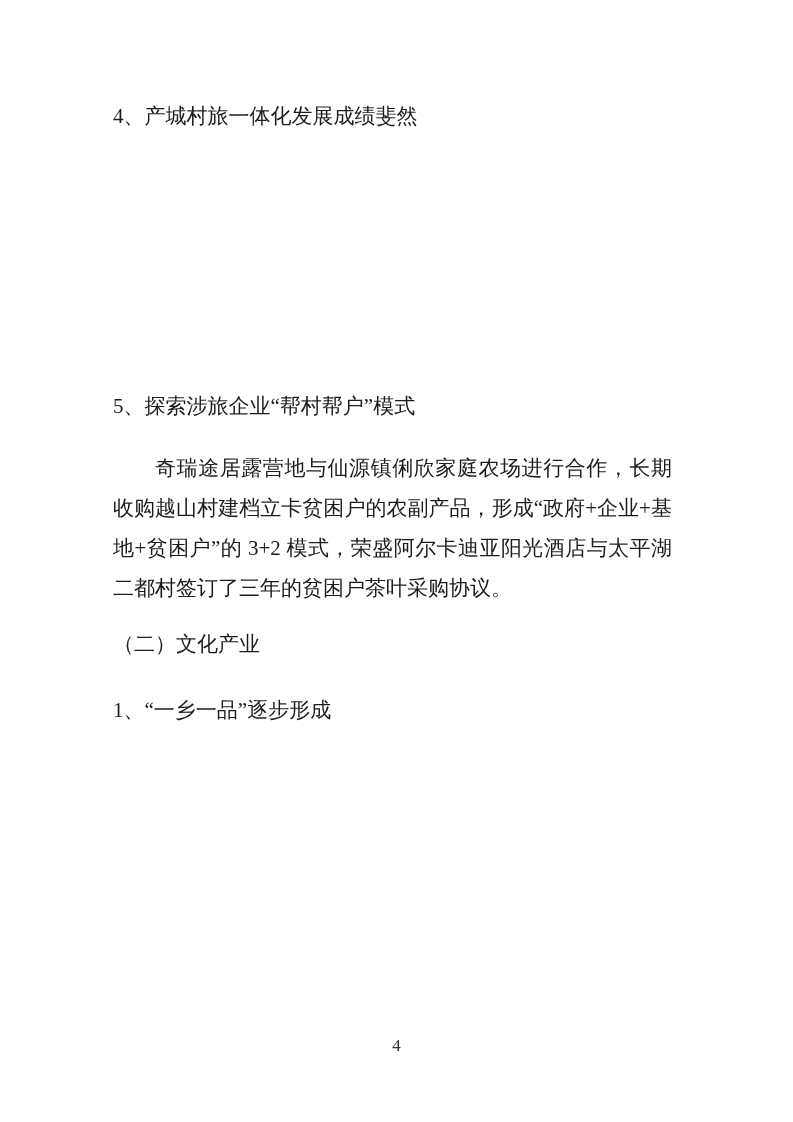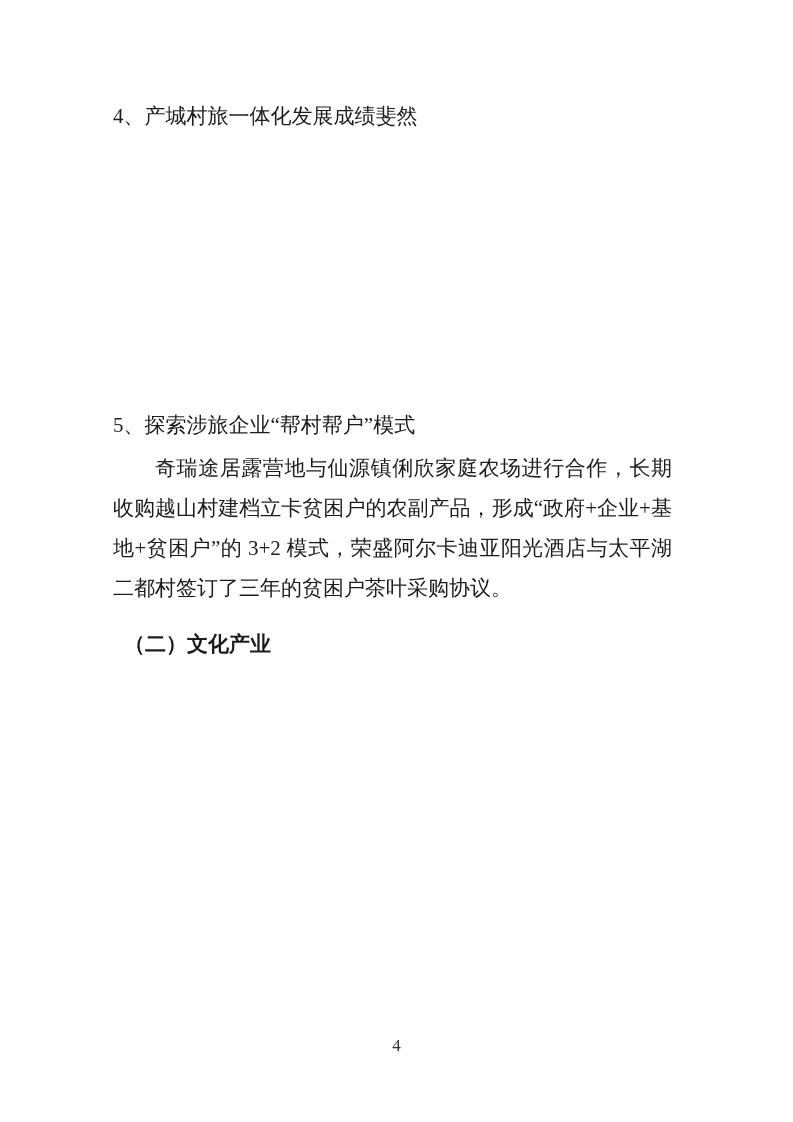--- a/index.html
+++ b/index.html
@@ -21,22 +21,21 @@
     left: 113px;
     width: 559px;
     font-size: 21px;
     line-height: 40px;
     white-space: normal;
   }
   .heading {
     font-weight: normal;
   }
   .sec-heading {
-    font-weight: bold;
-    margin-left: 11px;
+    font-weight: normal;
   }
   .para {
     text-align: justify;
     text-justify: inter-character;
     text-indent: 2em;
   }
   .page-number {
     position: absolute;
     left: 0;
     width: 793px;
@@ -47,23 +46,24 @@
   }
 </style>
 </head>
 <body>
 
 <div class="page">
 
   <div class="block heading" style="top: 96px;">4、产城村旅一体化发展成绩斐然</div>
 
 
-  <div class="block heading" style="top: 386px; margin-top: 19px;">5、探索涉旅企业“帮村帮户”模式</div>
+  <div class="block heading" style="top: 386px;">5、探索涉旅企业“帮村帮户”模式</div>
 
   <div class="block para" style="top: 448px;">奇瑞途居露营地与仙源镇俐欣家庭农场进行合作，长期收购越山村建档立卡贫困户的农副产品，形成“政府+企业+基地+贫困户”的 3+2 模式，荣盛阿尔卡迪亚阳光酒店与太平湖二都村签订了三年的贫困户茶叶采购协议。</div>
 
   <div class="block sec-heading" style="top: 624px;">（二）文化产业</div>
 
+  <div class="block heading" style="top: 690px;">1、“一乡一品”逐步形成</div>
 
 
   <div class="page-number" style="top: 1036px;">4</div>
 
 </div>
 
 </body></html>

